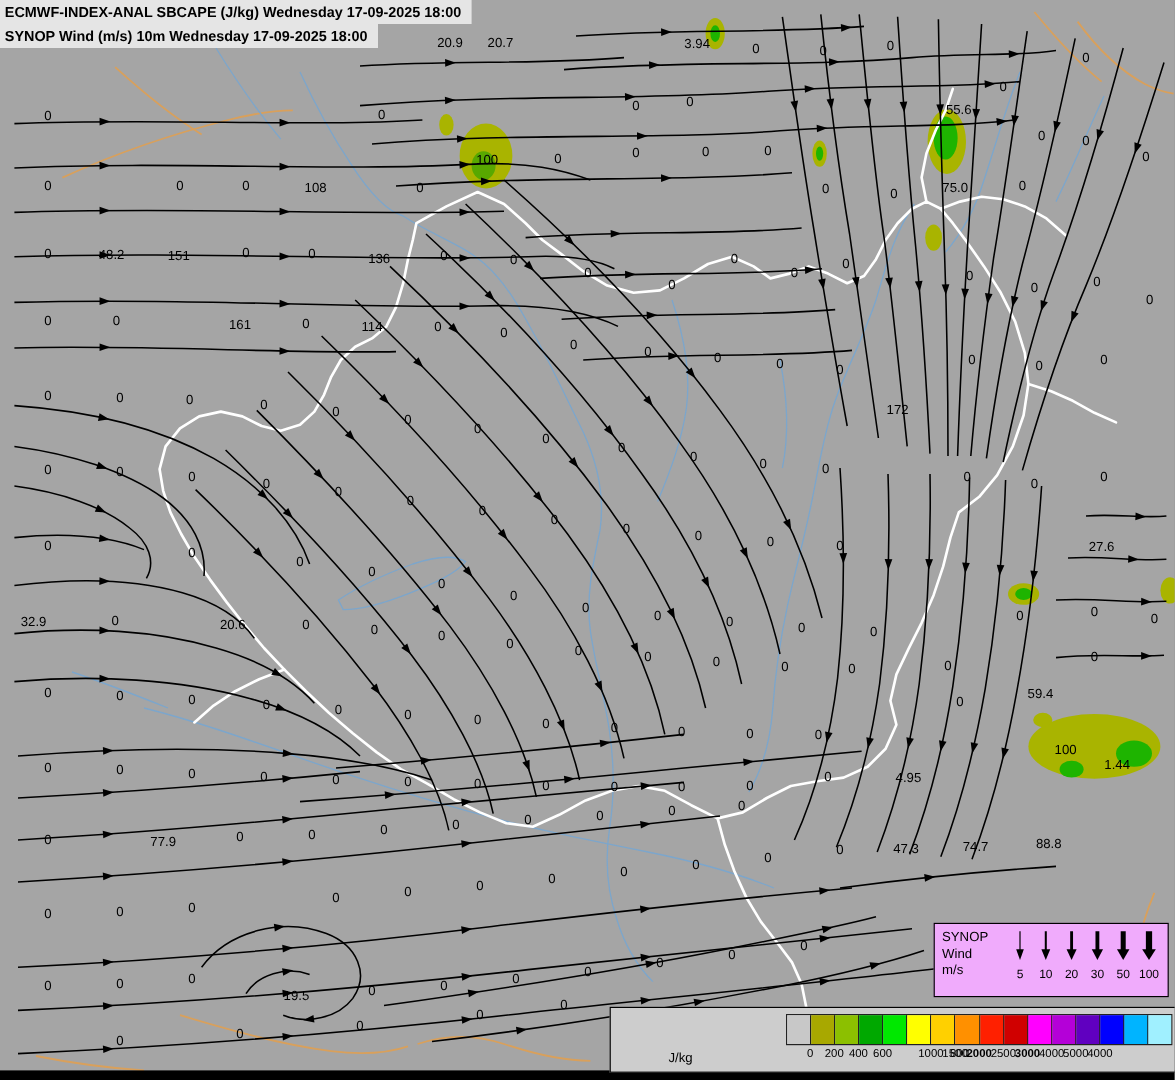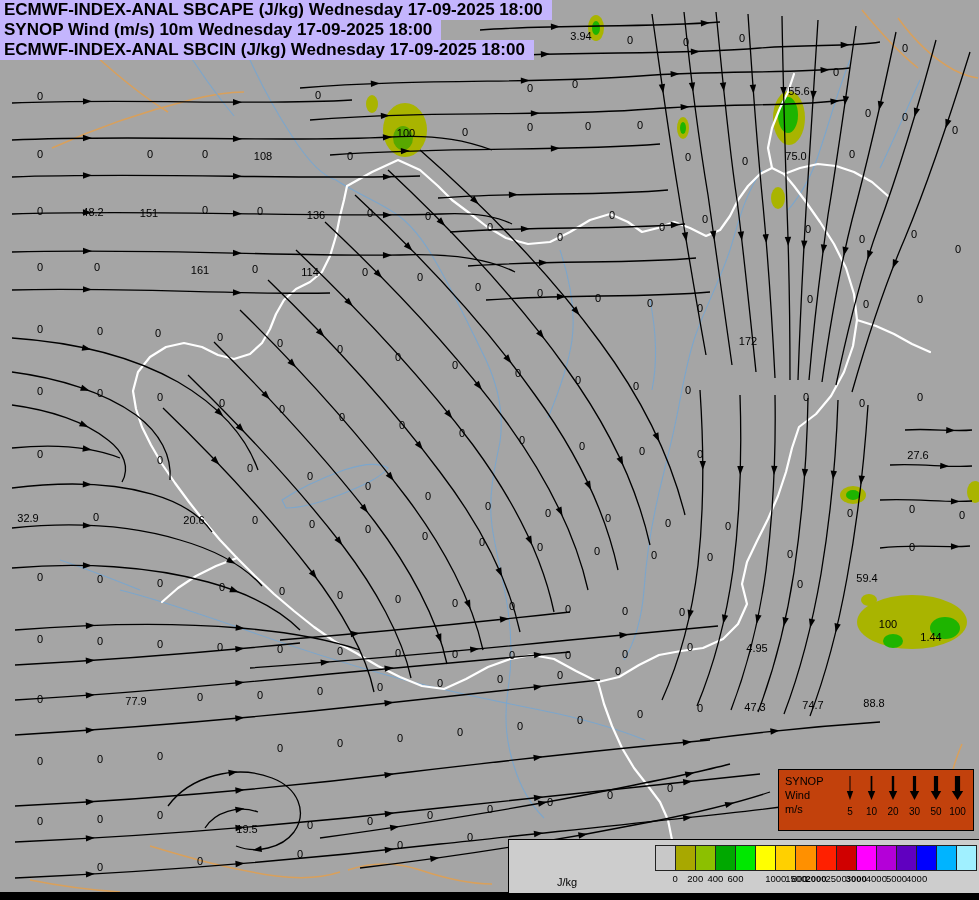--- a/index.html
+++ b/index.html
@@ -5,23 +5,23 @@
   html,body{margin:0;padding:0;background:#888;}
   #stage{position:relative;width:979px;height:900px;background:#a5a5a5;overflow:hidden;
          font-family:"Liberation Sans",sans-serif;}
   #map-svg{position:absolute;left:0;top:0;}
   #streams path{fill:none;stroke:#000;stroke-width:1.3px;}
   #white-borders path{fill:none;stroke:#ffffff;stroke-width:2.2px;stroke-linejoin:round;stroke-linecap:round;}
   #rivers path{fill:none;stroke:#7ca6cc;stroke-width:1.1px;}
   #boundaries path{fill:none;stroke:#d9a05b;stroke-width:1.5px;}
   #value-labels text{font-size:11px;fill:#000;text-anchor:middle;font-family:"Liberation Sans",sans-serif;}
   .title-block{position:absolute;left:0;top:0;z-index:5;}
-  .title-line{display:table;background:#c4b5fd;color:#000;font-size:17px;font-weight:bold;
+  .title-line{display:table;background:#e5e5e5;color:#000;font-size:12px;font-weight:bold;
               line-height:16px;padding:2px 9px 2px 4px;white-space:nowrap;}
-  #wind-legend{position:absolute;left:778px;top:769px;width:194px;height:60px;background:#c2410c;
+  #wind-legend{position:absolute;left:778px;top:769px;width:194px;height:60px;background:#f0abfc;
                border:1px solid #000;z-index:5;display:flex;}
   .wl-text{font-size:11px;line-height:14px;padding:4px 2px 0 6px;color:#000;width:52px;}
   #cape-legend{position:absolute;left:508px;top:839px;width:470px;height:53px;background:#cdcdcd;
                border:1px solid #000;z-index:6;}
   .cl-left{position:absolute;left:0;top:3px;width:142px;text-align:center;font-size:11.5px;line-height:15px;color:#000;}
   .cl-units{position:absolute;left:48px;top:36px;font-size:11px;color:#000;}
   #cl-bar{position:absolute;left:146px;top:5px;width:322px;height:26px;display:flex;border:1px solid #222;box-sizing:border-box;}
   #cl-bar .cell{flex:1 1 auto;border-right:1px solid #222;}
   #cl-bar .cell:last-child{border-right:none;}
   #cl-labels{position:absolute;left:146px;top:33px;width:322px;height:16px;}
@@ -504,21 +504,20 @@
         <text x="200" y="865">0</text>
         <text x="300" y="858">0</text>
         <text x="400" y="849">0</text>
         <text x="470" y="841">0</text>
       </g>
   </svg>
 
   <div class="title-block">
     <div class="title-line">ECMWF-INDEX-ANAL SBCAPE (J/kg) Wednesday 17-09-2025 18:00</div>
     <div class="title-line">SYNOP Wind (m/s) 10m Wednesday 17-09-2025 18:00</div>
-    <div class="title-line">ECMWF-INDEX-ANAL SBCIN (J/kg) Wednesday 17-09-2025 18:00</div>
   </div>
 
   <div id="wind-legend">
     <div class="wl-text">
       <div>SYNOP</div>
       <div>Wind</div>
       <div>m/s</div>
     </div>
     <svg id="wl-arrows" width="138" height="58">
         <line x1="12" y1="6" x2="12" y2="23" stroke="#000" stroke-width="1"></line>

